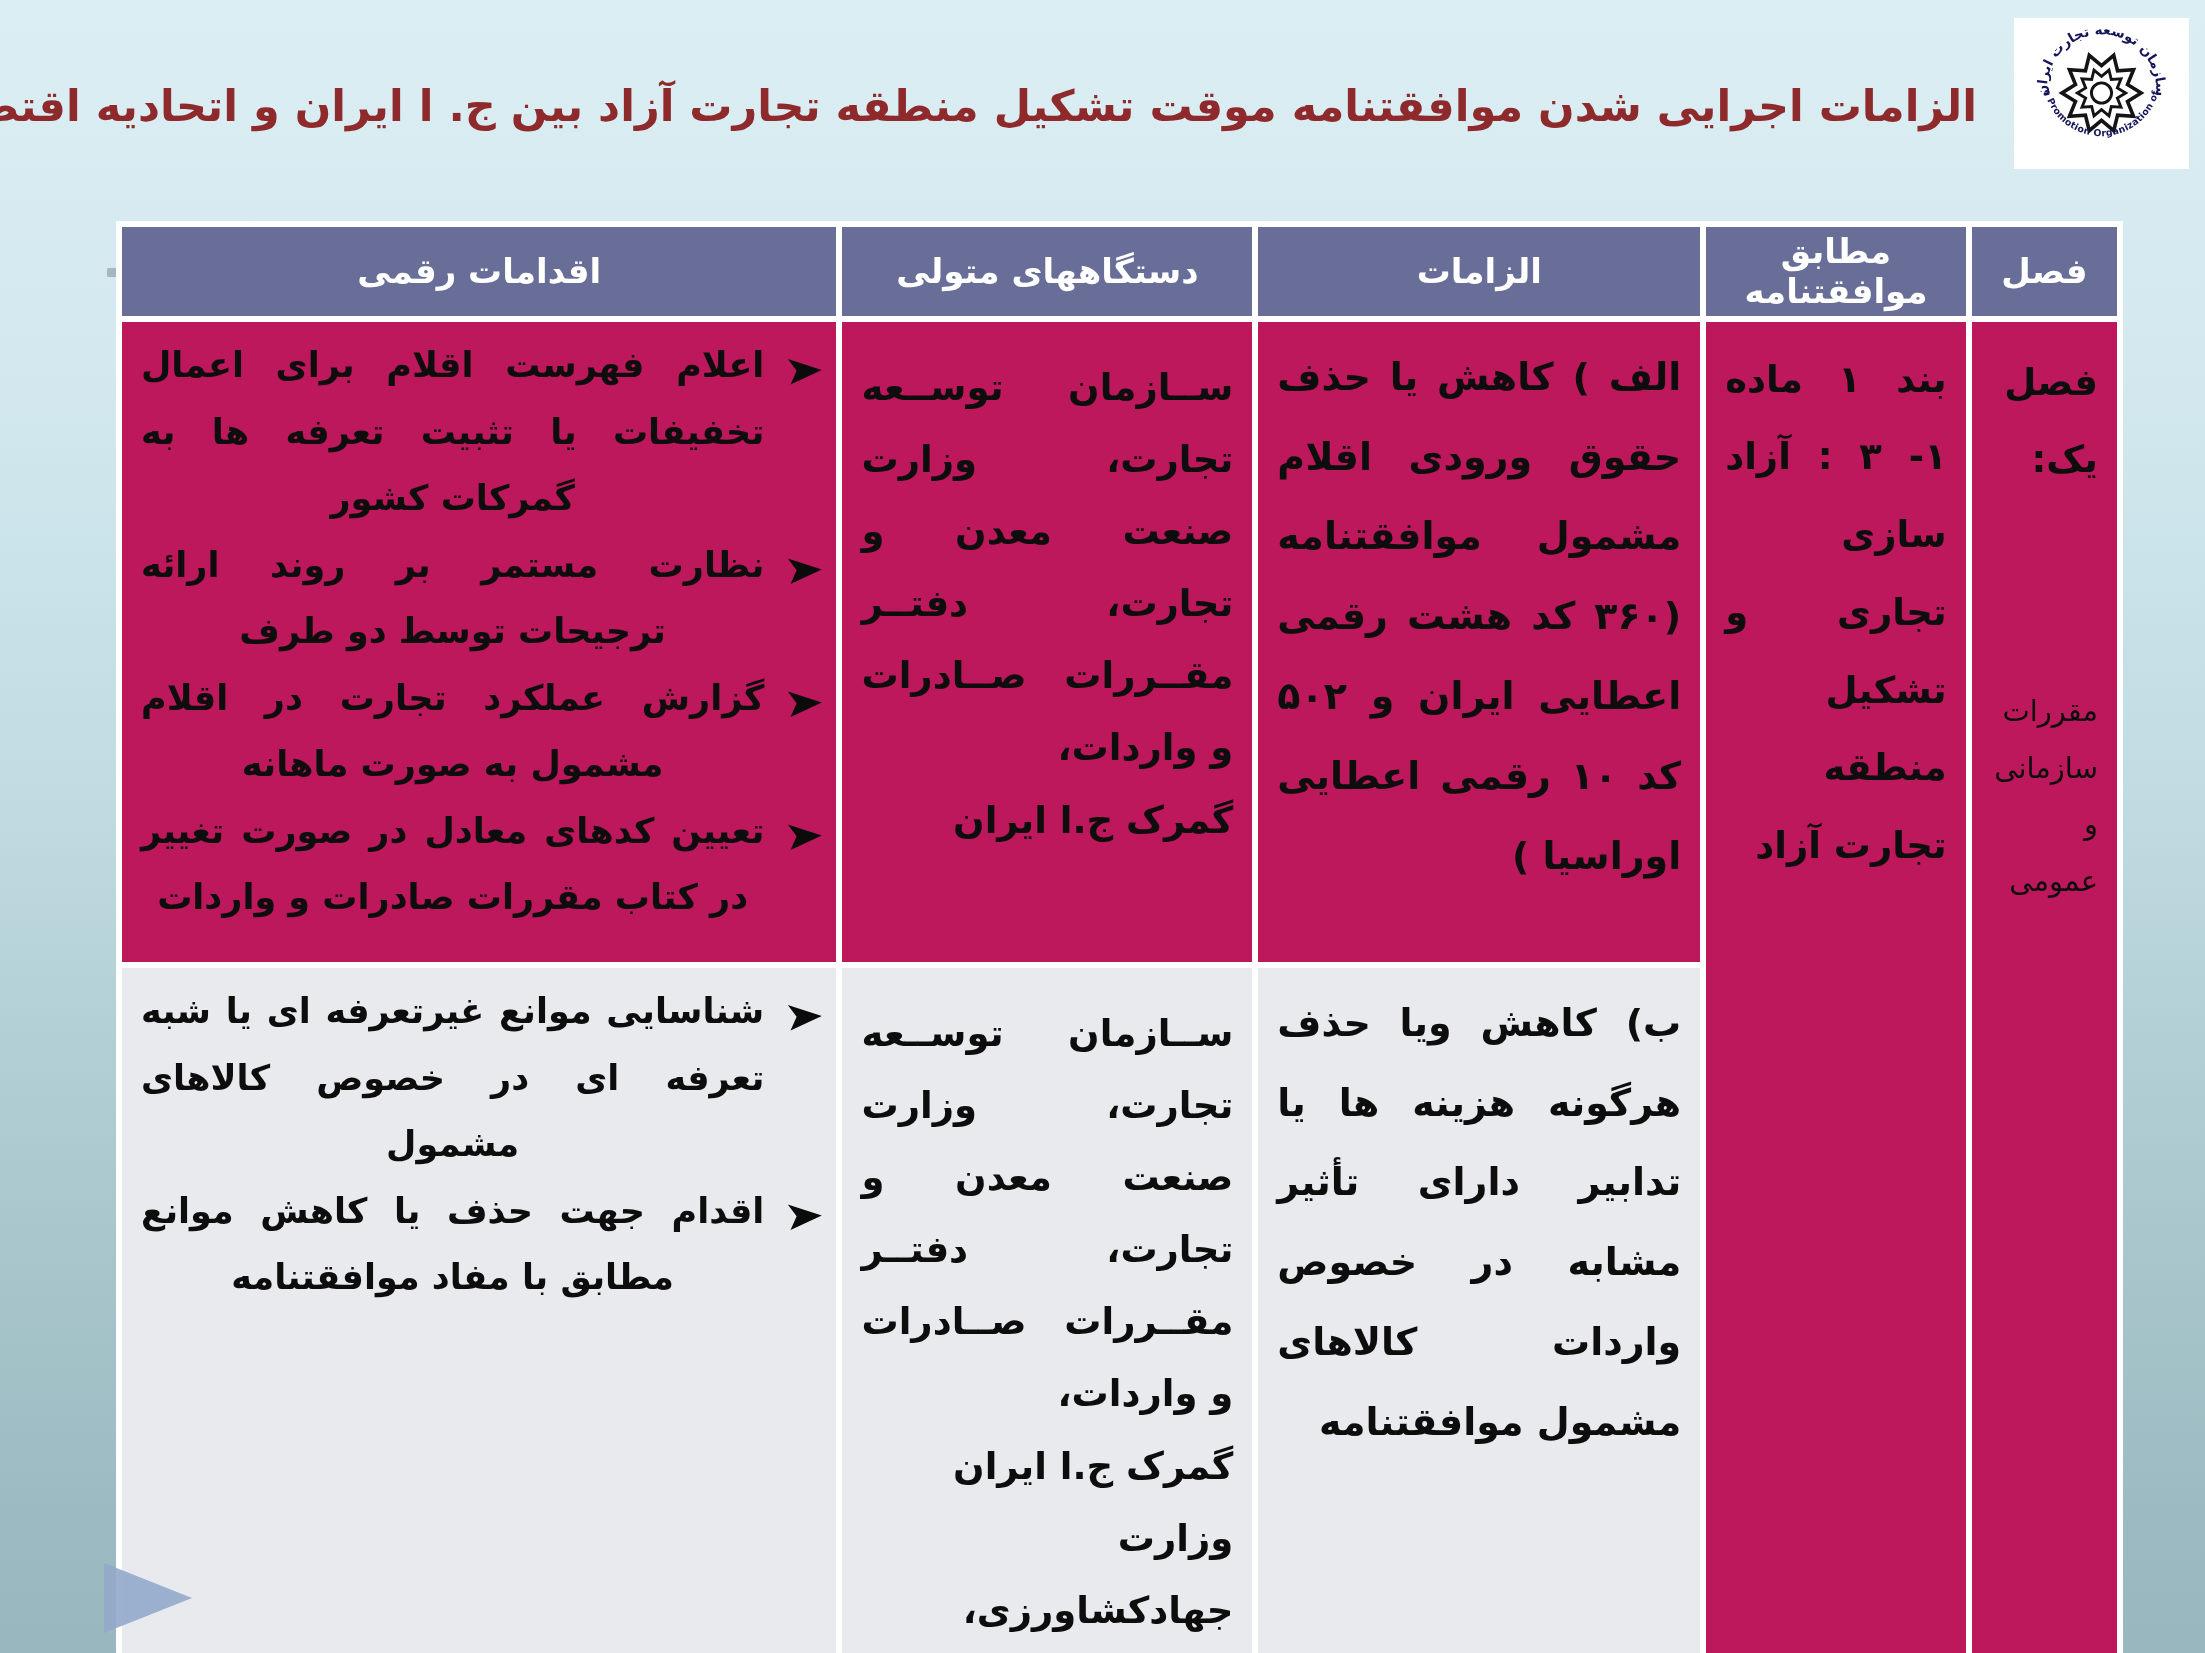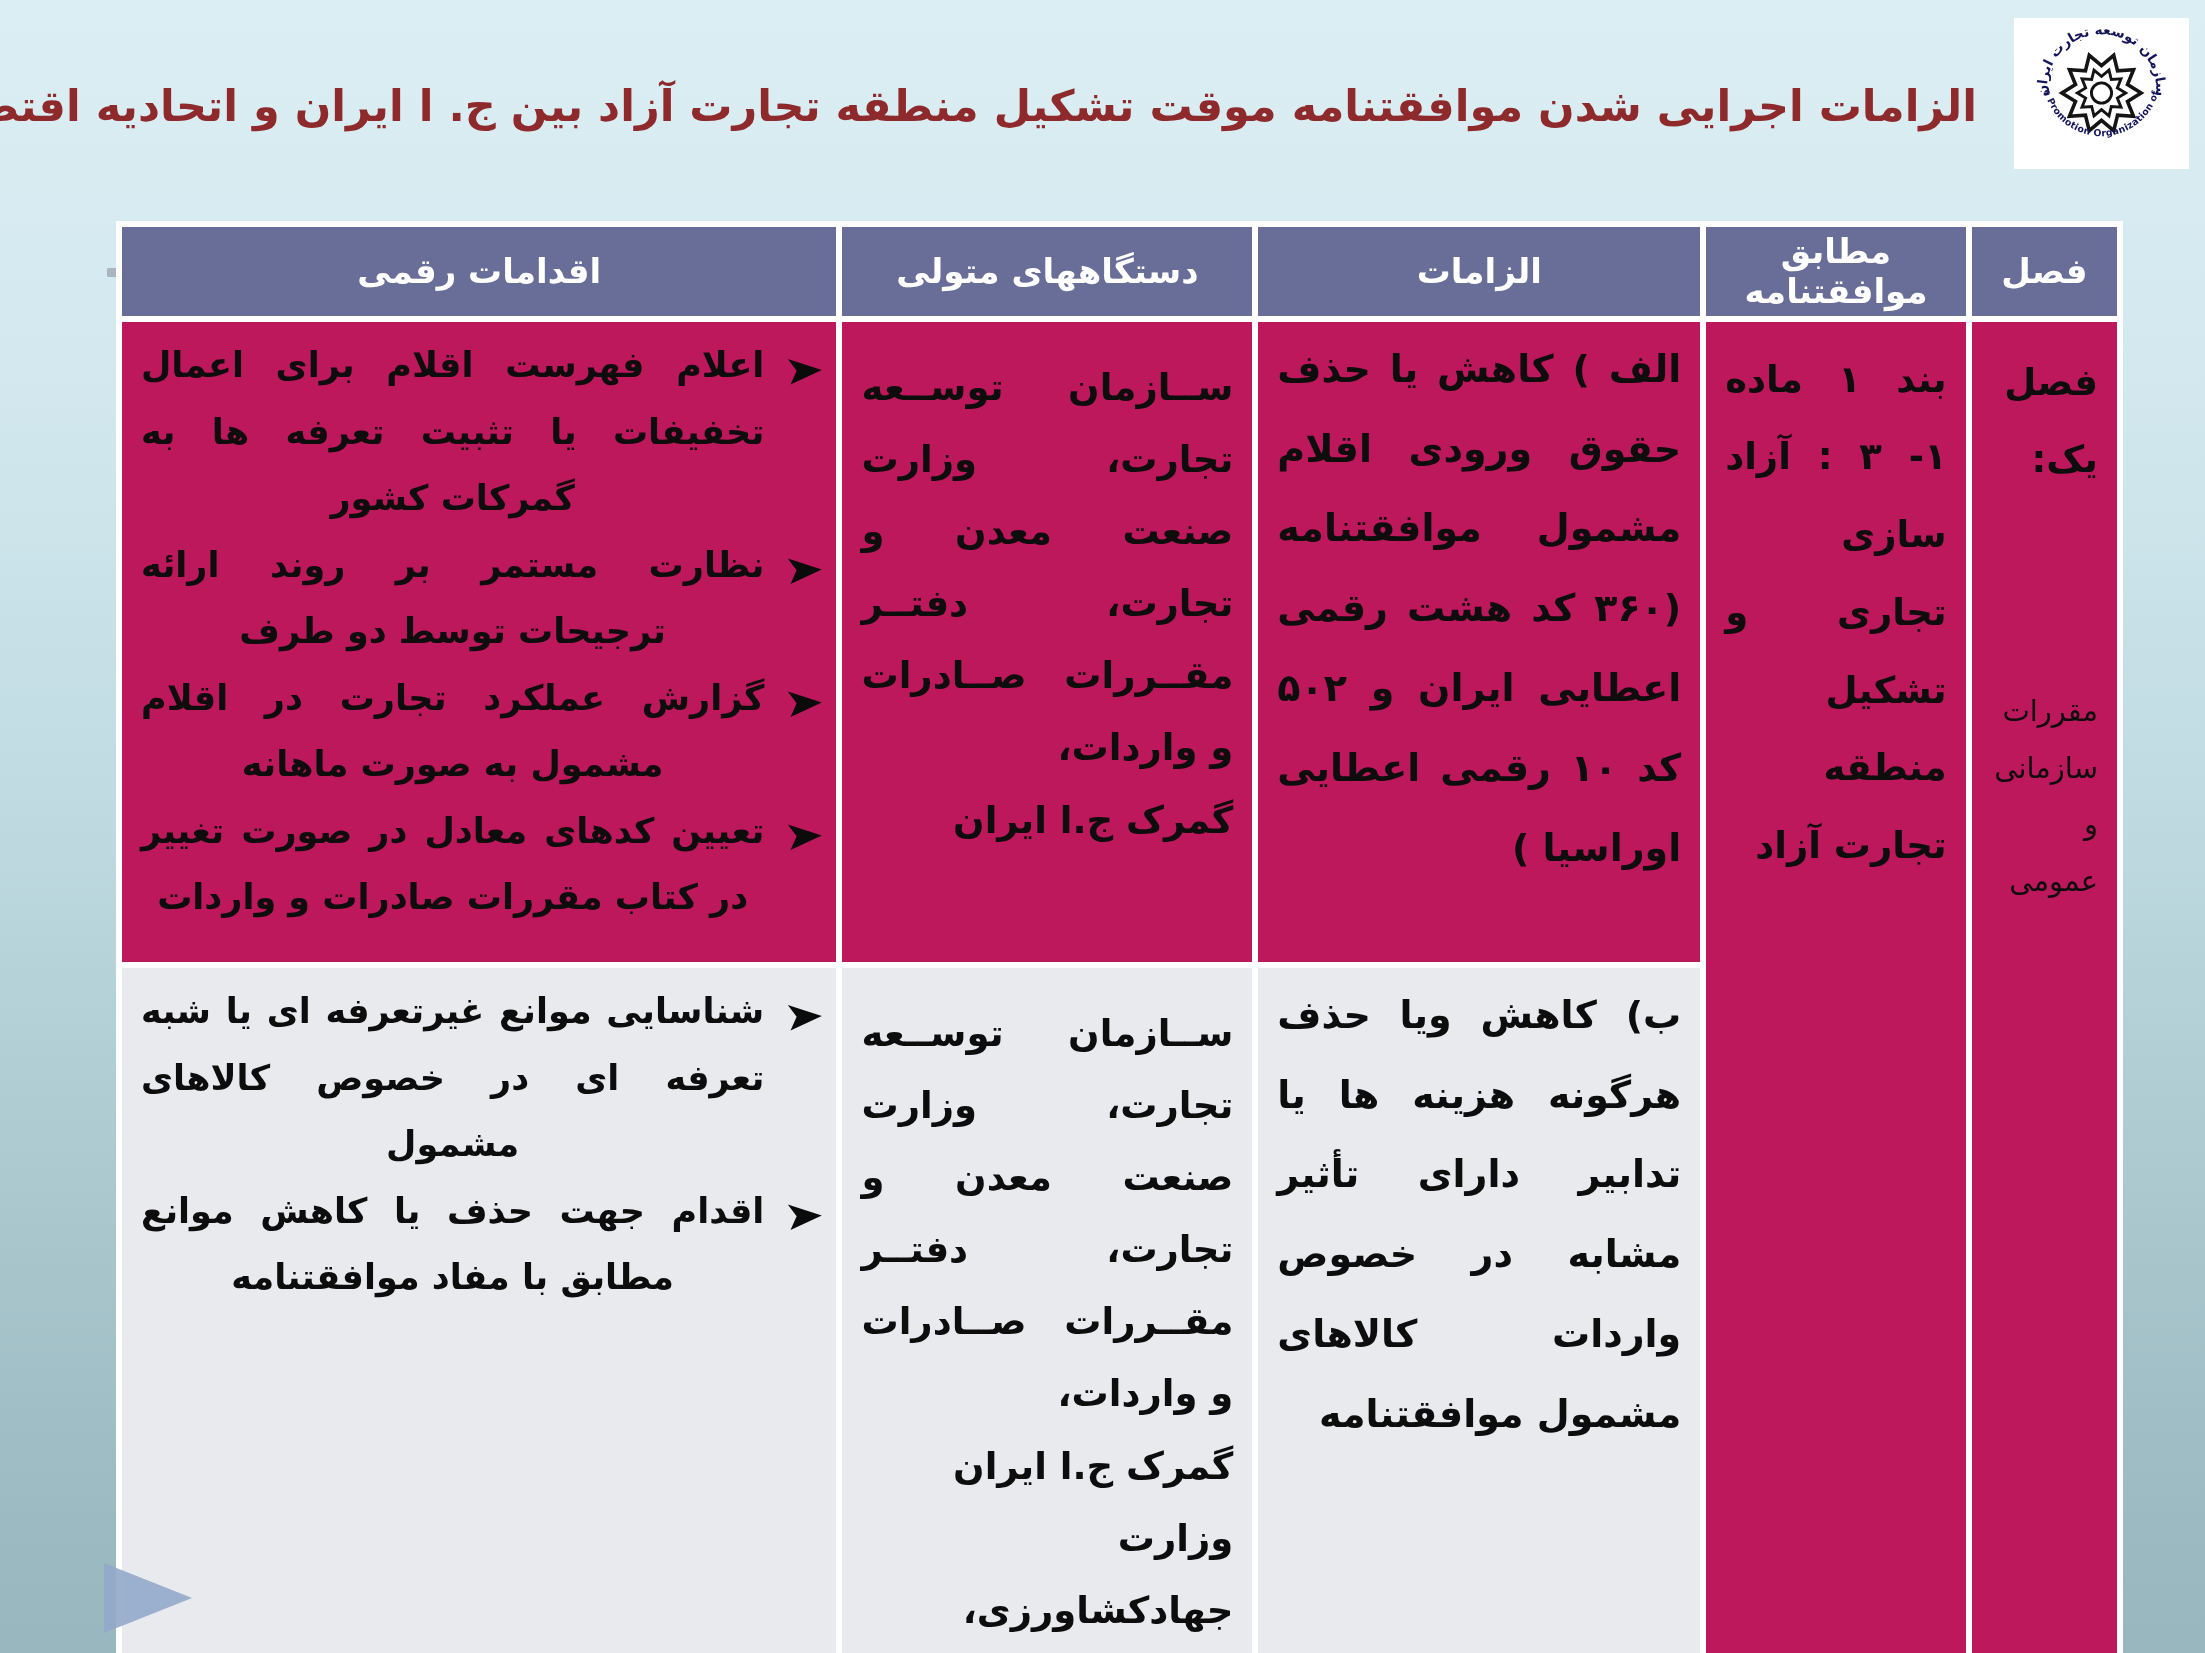--- a/index.html
+++ b/index.html
@@ -33,21 +33,21 @@
   }
   td{
     vertical-align:top;color:#0d0d0d;font-weight:700;
     padding:13.2px 19px;
   }
   .bg-r1{background:#be185d}
   .bg-r2{background:#e9eaee}
   td.chapter{font-size:37px;line-height:2.1;text-align:right;padding-top:22px}
   .chapter-sub{font-size:29px;line-height:1.95;margin-top:184px;font-weight:400}
   td.articles{font-size:37px;line-height:2.1;text-align:justify;text-align-last:right;padding-top:19px}
-  td.req{font-size:38px;line-height:2.1;text-align:justify;text-align-last:right;padding-top:8px}
+  td.req{font-size:38px;line-height:2.1;text-align:justify;text-align-last:right;padding-top:16px}
   td.agn{font-size:37px;line-height:1.95;text-align:justify;text-align-last:right;white-space:pre-line;padding-top:30px}
   td.act{padding:10.3px 14.7px 10.3px 19px}
   .bullet-item{display:flex;flex-direction:row;align-items:flex-start}
   .bullet{
     flex:0 0 34px;width:34px;height:29px;margin-top:23.5px;margin-left:23.5px;
     background:#0b0b0b;
     clip-path:polygon(0% 12%, 100% 50%, 8% 100%, 26% 52%);
   }
   .bullet-text{
     flex:1;font-size:35px;line-height:1.9;font-weight:700;

